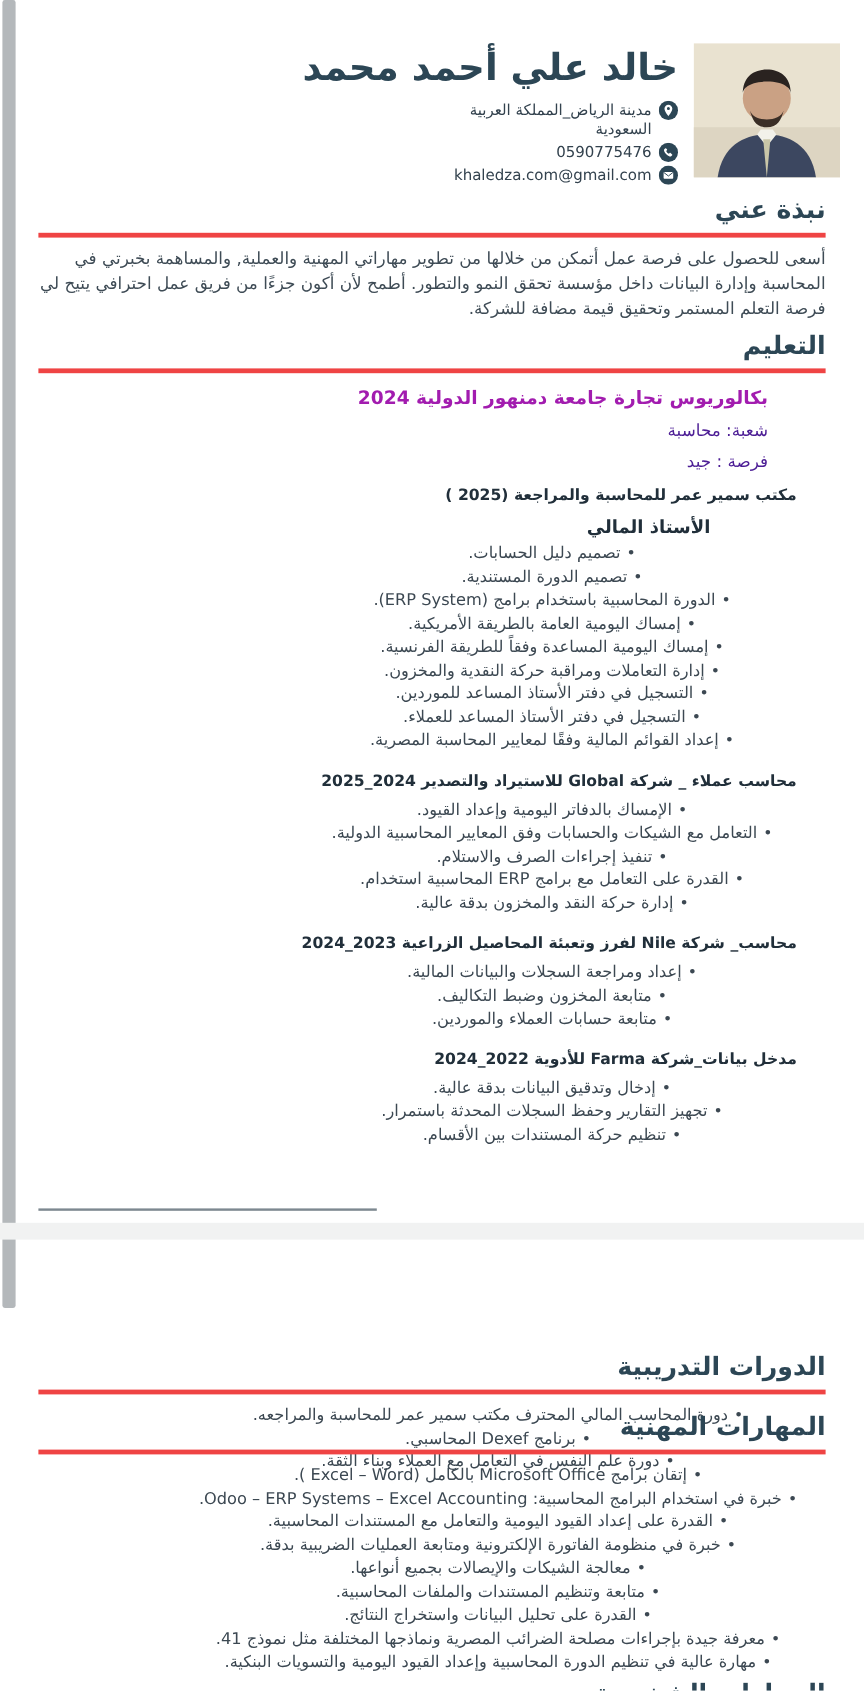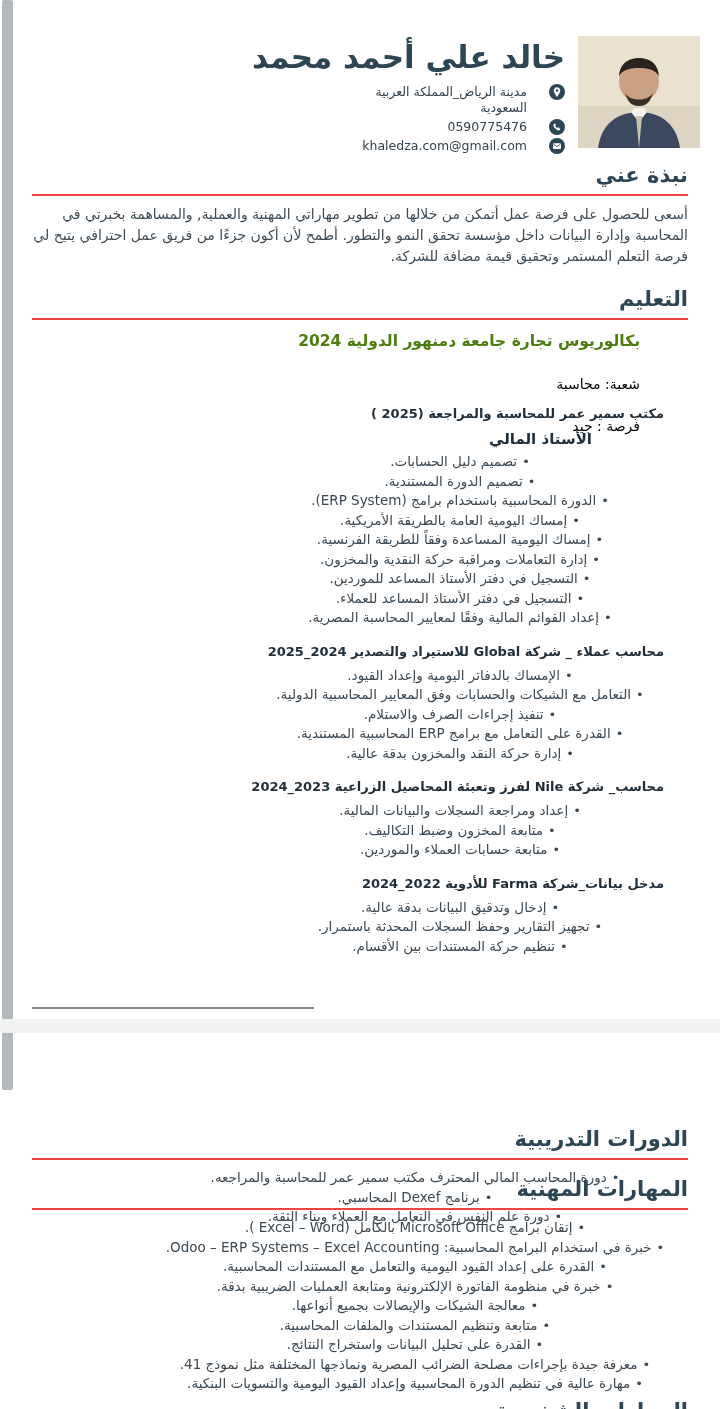--- a/index.html
+++ b/index.html
@@ -13,33 +13,33 @@
   
   .page-gap{position:absolute;left:0;top:1019px;width:720px;height:14px;background:#f1f2f2;}
   .partial-divider{position:absolute;left:32px;top:1007px;width:282px;height:2px;background:#7d8890;}
 
   
   .header{position:absolute;top:36px;right:20px;display:flex;gap:13px;align-items:flex-start;}
   .photo{width:122px;height:112px;flex:0 0 auto;display:block;}
   .id-block{padding-top:2px;text-align:right;}
   .name{font-size:31px;font-weight:700;color:#2c4655;line-height:38px;margin-bottom:8px;white-space:nowrap;}
   .contacts{display:flex;flex-direction:column;gap:3px;align-items:flex-start;}
-  .c-row{display:flex;gap:22px;align-items:flex-start;justify-content:flex-start;}
+  .c-row{display:flex;gap:6px;align-items:flex-start;justify-content:flex-start;}
   .c-text{font-size:12.5px;color:#33424e;line-height:16px;max-width:200px;text-align:right;}
   .c-ico{width:16px;height:16px;flex:0 0 auto;margin-top:0;}
 
   
   .section{position:absolute;left:32px;right:32px;}
   .sec-title{font-size:21px;font-weight:700;color:#2c4655;line-height:30px;
-             padding-bottom:4px;border-bottom:2px solid #ef4444;text-align:right;}
+             padding-bottom:4px;border-bottom:4px solid #ef4444;text-align:right;}
   .about-body{margin-top:8px;font-size:14px;line-height:21px;text-align:right;color:#3e4b55;}
 
   .edu{padding-right:48px;}
-  .edu-degree{margin-top:10px;font-size:15.5px;font-weight:700;color:#4d7c0f;line-height:22px;text-align:right;}
-  .edu-line{margin-top:23px;font-size:14px;color:#000000;line-height:19px;text-align:right;}
+  .edu-degree{margin-top:10px;font-size:15.5px;font-weight:700;color:#a21caf;line-height:22px;text-align:right;}
+  .edu-line{margin-top:7px;font-size:14px;color:#4c1d95;line-height:19px;text-align:right;}
 
   .job{margin-top:13px;}
   .job-title{font-size:13px;font-weight:700;color:#212f3a;line-height:22px;text-align:right;padding-right:24px;margin-bottom:3px;}
   .job-subtitle{font-size:15px;font-weight:700;color:#212f3a;line-height:22px;text-align:right;padding-right:96px;margin-bottom:2px;}
   .bullets{display:block;}
   .bullets.jobs-indent{margin-left:200px;}
   .bullets.wide-indent{margin-left:110px;}
   .b-row{font-size:13.5px;line-height:19.5px;color:#3c4852;text-align:center;}
   .dot{font-size:13px;padding-left:5px;color:#3c4852;}
   .list-mt{margin-top:8px;}
@@ -93,21 +93,21 @@
         </div>
       </div>
     </div>
   </div>
 
   <div class="section" style="top:160px">
     <div class="sec-title">نبذة عني</div>
     <div class="about-body">أسعى للحصول على فرصة عمل أتمكن من خلالها من تطوير مهاراتي المهنية والعملية, والمساهمة بخبرتي في المحاسبة وإدارة البيانات داخل مؤسسة تحقق النمو والتطور. أطمح لأن أكون جزءًا من فريق عمل احترافي يتيح لي فرصة التعلم المستمر وتحقيق قيمة مضافة للشركة.</div>
   </div>
 
-  <div class="section" style="top:284px">
+  <div class="section" style="top:273px">
     <div class="sec-title">التعليم</div>
     <div class="edu">
       <div class="edu-degree">بكالوريوس تجارة جامعة دمنهور  الدولية  2024</div>
       <div class="edu-line">شعبة: محاسبة</div>
       <div class="edu-line">فرصة : جيد</div>
     </div>
   </div>
 
   <div class="section" style="top:390px">
 
@@ -128,21 +128,21 @@
         </div>
     </div>
 
     <div class="job">
       <div class="job-title">محاسب عملاء _ شركة Global للاستيراد والتصدير   2024_2025</div>
       <div class="bullets jobs-indent">
 
       <div class="b-row"><span class="dot">•</span><span>الإمساك بالدفاتر اليومية وإعداد القيود.</span></div>
           <div class="b-row"><span class="dot">•</span><span>التعامل مع الشيكات والحسابات وفق المعايير المحاسبية الدولية.</span></div>
           <div class="b-row"><span class="dot">•</span><span>تنفيذ إجراءات الصرف والاستلام.</span></div>
-          <div class="b-row"><span class="dot">•</span><span>القدرة على التعامل مع برامج ERP المحاسبية المستندية.</span></div>
+          <div class="b-row"><span class="dot">•</span><span>القدرة على التعامل مع برامج ERP المحاسبية استخدام.</span></div>
           <div class="b-row"><span class="dot">•</span><span>إدارة حركة النقد والمخزون بدقة عالية.</span></div>
         </div>
     </div>
 
     <div class="job">
       <div class="job-title">محاسب_ شركة Nile لفرز وتعبئة المحاصيل الزراعية   2023_2024</div>
       <div class="bullets jobs-indent">
 
       <div class="b-row"><span class="dot">•</span><span>إعداد ومراجعة السجلات والبيانات المالية.</span></div>
           <div class="b-row"><span class="dot">•</span><span>متابعة المخزون وضبط التكاليف.</span></div>

